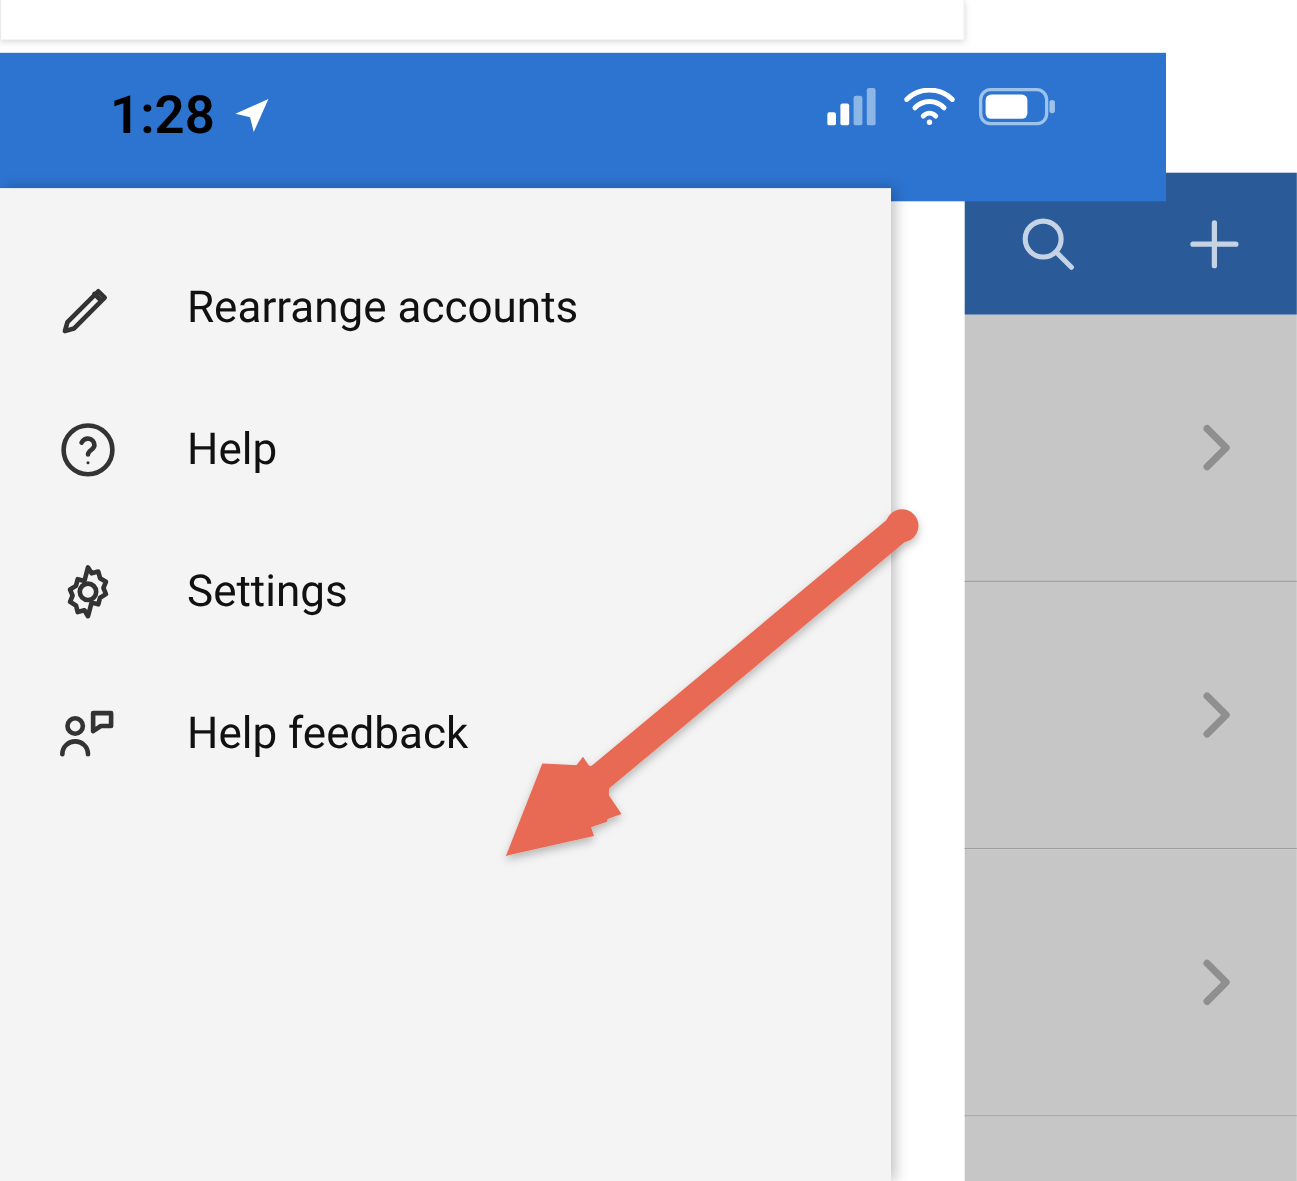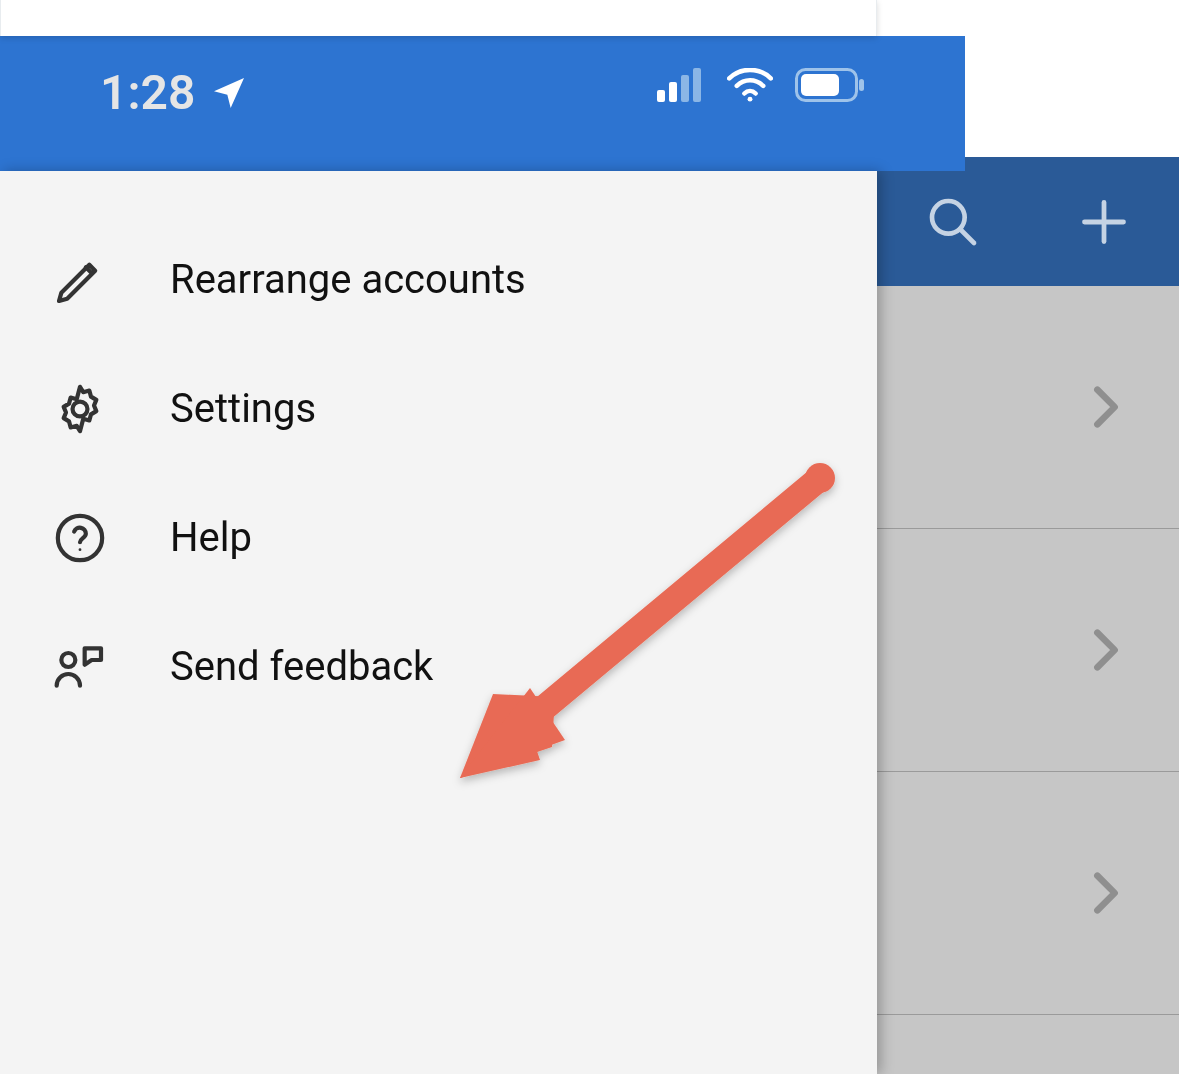--- a/index.html
+++ b/index.html
@@ -12,24 +12,24 @@
     width: 877px; height: 36px;
     border-left: 1px solid #e8ecef;
     border-right: 1px solid #e8ecef;
     background: #fff;
     box-shadow: 0 2px 6px rgba(0,0,0,0.15);
     z-index: 40;
   }
 
   .status-bar {
     position: absolute;
-    left: 0; top: 36px;
-    width: 965px; height: 135px;
+    left: 0; top: 48px;
+    width: 1060px; height: 135px;
     background: #2d74d1;
-    color: #e5e5e5;
+    color: #000000;
     z-index: 20;
   }
   .status-left {
     position: absolute;
     left: 100px; top: 28px;
     display: flex; align-items: center; gap: 14px;
     font-size: 48px; font-weight: 600;
   }
   .status-right {
     position: absolute;
@@ -47,21 +47,21 @@
   }
   .header-icon {
     width: 60px; height: 60px;
     display: flex; align-items: center; justify-content: center;
     cursor: pointer;
   }
 
   .drawer {
     position: absolute;
     left: 0; top: 171px;
-    width: 877px; height: 903px;
+    width: 810px; height: 903px;
     background: #f4f4f4;
     box-shadow: 4px 0 12px rgba(0,0,0,0.25);
     z-index: 30;
     padding-top: 44px;
   }
   .drawer-item {
     display: flex; align-items: center;
     height: 129px;
     padding-left: 50px;
     gap: 60px;
@@ -165,48 +165,48 @@
         <path d="M3 21l3.5-1 12-12-2.5-2.5-12 12L3 21z"></path>
         <path d="M14.5 6.5l2.5 2.5"></path>
       </svg>
     </span>
     <span class="drawer-label">Rearrange accounts</span>
   </div>
 
 
   <div class="drawer-item">
     <span class="drawer-icon">
-      <svg width="56" height="56" viewBox="0 0 24 24" fill="none" stroke="#333" stroke-width="1.8" stroke-linejoin="round">
-        <circle cx="12" cy="12" r="3.2"></circle>
-        <path d="M12 2.5l1.4 2.3 2.6-.7 .7 2.6 2.3 1.4-1 2.4 1 2.4-2.3 1.4-.7 2.6-2.6-.7L12 21.5l-1.4-2.3-2.6 .7-.7-2.6L5 15.9l1-2.4-1-2.4 2.3-1.4 .7-2.6 2.6 .7L12 2.5z"></path>
-      </svg>
-    </span>
-    <span class="drawer-label">Settings</span>
-  </div>
-
-  <div class="drawer-item">
-    <span class="drawer-icon">
       <svg width="56" height="56" viewBox="0 0 24 24" fill="none" stroke="#333" stroke-width="1.8" stroke-linecap="round">
         <circle cx="12" cy="12" r="9.5"></circle>
         <path d="M9.5 9.2a2.6 2.6 0 0 1 5 1c0 1.7-2.5 2-2.5 3.6"></path>
         <circle cx="12" cy="17" r="0.6" fill="#333" stroke="none"></circle>
       </svg>
     </span>
     <span class="drawer-label">Help</span>
   </div>
 
   <div class="drawer-item">
     <span class="drawer-icon">
+      <svg width="56" height="56" viewBox="0 0 24 24" fill="none" stroke="#333" stroke-width="1.8" stroke-linejoin="round">
+        <circle cx="12" cy="12" r="3.2"></circle>
+        <path d="M12 2.5l1.4 2.3 2.6-.7 .7 2.6 2.3 1.4-1 2.4 1 2.4-2.3 1.4-.7 2.6-2.6-.7L12 21.5l-1.4-2.3-2.6 .7-.7-2.6L5 15.9l1-2.4-1-2.4 2.3-1.4 .7-2.6 2.6 .7L12 2.5z"></path>
+      </svg>
+    </span>
+    <span class="drawer-label">Settings</span>
+  </div>
+
+  <div class="drawer-item">
+    <span class="drawer-icon">
       <svg width="56" height="56" viewBox="0 0 24 24" fill="none" stroke="#333" stroke-width="1.8" stroke-linejoin="round" stroke-linecap="round">
         <circle cx="7" cy="9" r="3"></circle>
         <path d="M2 20c0-3 2.5-5 5-5s5 2 5 5"></path>
         <path d="M14 4h7v5h-4l-3 2V4z"></path>
       </svg>
     </span>
-    <span class="drawer-label">Send feedback</span>
+    <span class="drawer-label">Help feedback</span>
   </div>
 
 </div>
 
 <div class="list">
   <div class="list-row">
     <span>
       <svg width="26" height="44" viewBox="0 0 12 20" fill="none" stroke="#8f8f8f" stroke-width="3" stroke-linecap="round" stroke-linejoin="round">
           <polyline points="2,2 10,10 2,18"></polyline>
         </svg>

